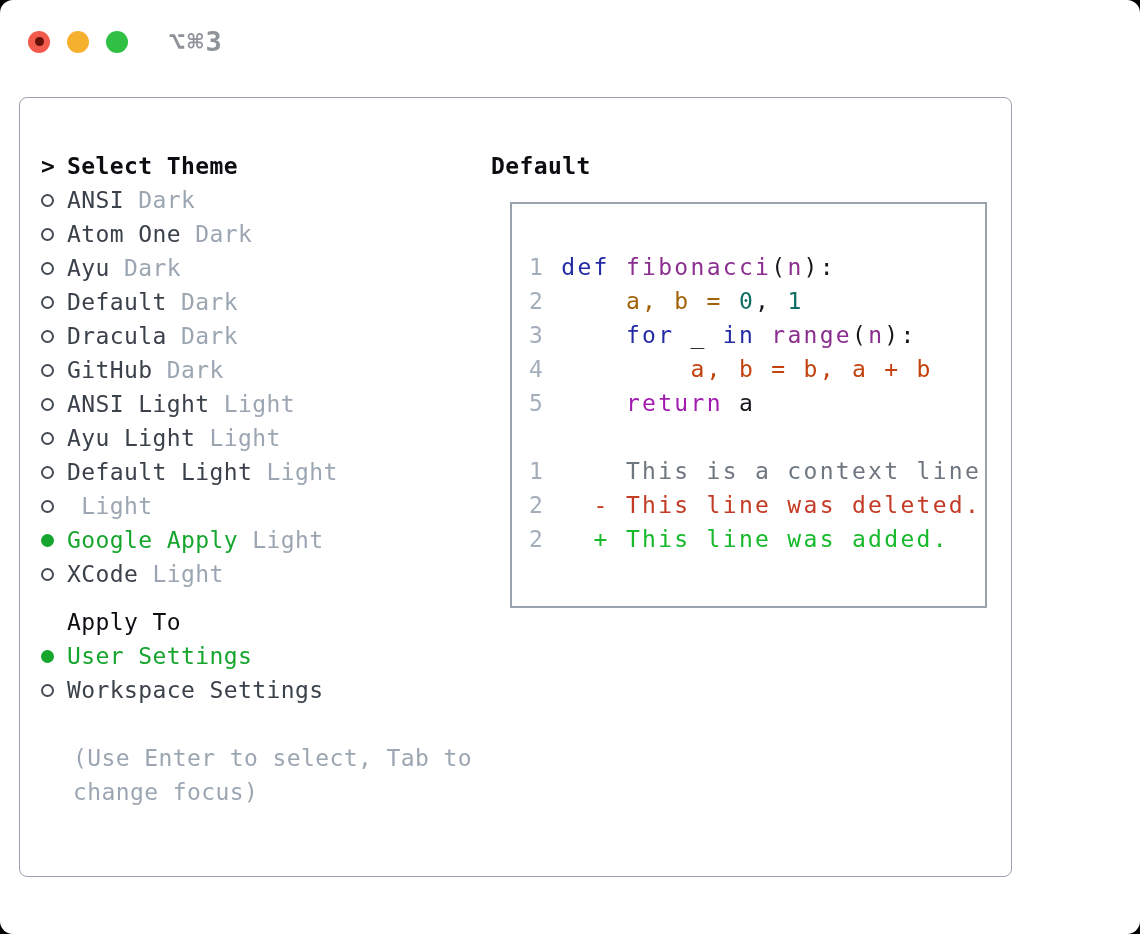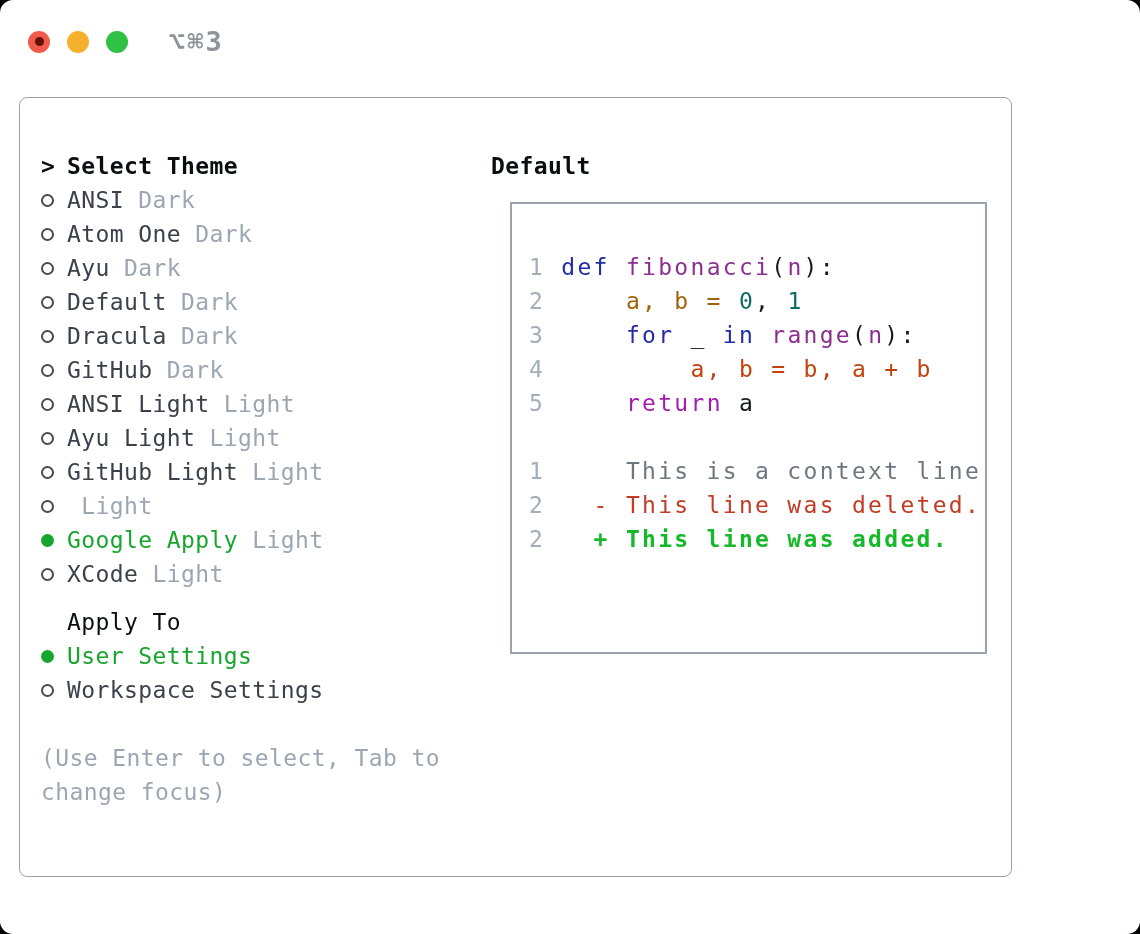--- a/index.html
+++ b/index.html
@@ -39,28 +39,28 @@
   .chevron{font-weight:bold;color:var(--heading-black,#0b0d11);}
   .dot{width:13px;height:13px;border-radius:50%;box-sizing:border-box;}
   .dot-open{border:2px solid #454c55;}
   .dot-filled{background:var(--accent-green,#16a52d);}
   .heading{font-weight:bold;color:var(--heading-black,#0b0d11);}
   .subheading{color:var(--heading-black,#0b0d11);}
   .theme-name{color:var(--text-dark,#3b414b);}
   .theme-name.selected{color:var(--accent-green,#16a52d);}
   .variant{color:var(--muted-gray,#9ca6b2);}
   .apply-group{margin-top:14px;}
-  .hint-group{margin-top:34px;color:var(--muted-gray,#9ca6b2);}
+  .hint-group{margin-top:34px;color:var(--muted-gray,#9ca6b2);margin-left:32px;}
   
   .preview-title{
     position:absolute;left:471px;top:51px;height:34px;line-height:34px;
     font-size:23px;font-weight:bold;letter-spacing:.4px;color:var(--heading-black,#0b0d11);
   }
   .preview-box{
-    position:absolute;left:490px;top:104px;width:477px;height:452px;
+    position:absolute;left:490px;top:104px;width:477px;height:406px;
     border:2px solid var(--border-gray,#9aa3ad);box-sizing:border-box;
     padding:46px 0 0 17px;overflow:hidden;
   }
   .code-line{height:34px;line-height:34px;font-size:23px;letter-spacing:2.3px;white-space:pre;}
   .line-num{color:var(--line-number-gray,#a4aeba);}
 </style>
 </head>
 <body>
 
 <div class="window">
@@ -84,21 +84,21 @@
 
       <div id="theme-list">
           <div class="row"><span class="marker-cell"><span class="dot dot-open"></span></span><span class="theme-name">ANSI</span><span class="variant"> Dark</span></div>
           <div class="row"><span class="marker-cell"><span class="dot dot-open"></span></span><span class="theme-name">Atom One</span><span class="variant"> Dark</span></div>
           <div class="row"><span class="marker-cell"><span class="dot dot-open"></span></span><span class="theme-name">Ayu</span><span class="variant"> Dark</span></div>
           <div class="row"><span class="marker-cell"><span class="dot dot-open"></span></span><span class="theme-name">Default</span><span class="variant"> Dark</span></div>
           <div class="row"><span class="marker-cell"><span class="dot dot-open"></span></span><span class="theme-name">Dracula</span><span class="variant"> Dark</span></div>
           <div class="row"><span class="marker-cell"><span class="dot dot-open"></span></span><span class="theme-name">GitHub</span><span class="variant"> Dark</span></div>
           <div class="row"><span class="marker-cell"><span class="dot dot-open"></span></span><span class="theme-name">ANSI Light</span><span class="variant"> Light</span></div>
           <div class="row"><span class="marker-cell"><span class="dot dot-open"></span></span><span class="theme-name">Ayu Light</span><span class="variant"> Light</span></div>
-          <div class="row"><span class="marker-cell"><span class="dot dot-open"></span></span><span class="theme-name">GitHub Light</span><span class="variant"> Light</span></div>
+          <div class="row"><span class="marker-cell"><span class="dot dot-open"></span></span><span class="theme-name">Default Light</span><span class="variant"> Light</span></div>
           <div class="row"><span class="marker-cell"><span class="dot dot-open"></span></span><span class="variant"> Light</span></div>
           <div class="row"><span class="marker-cell"><span class="dot dot-filled"></span></span><span class="theme-name selected">Google Apply</span><span class="variant"> Light</span></div>
           <div class="row"><span class="marker-cell"><span class="dot dot-open"></span></span><span class="theme-name">XCode</span><span class="variant"> Light</span></div>
         </div>
 
       <div class="apply-group">
         <div class="row">
           <span class="marker-cell"></span>
           <span class="subheading">Apply To</span>
         </div>
@@ -119,18 +119,18 @@
     <div class="preview-box">
       <div id="preview-code">
           <div class="code-line"><span class="line-num">1 </span><span style="color: rgb(35, 42, 165);">def</span><span style="color: rgb(21, 24, 28);"> </span><span style="color: rgb(139, 46, 143);">fibonacci</span><span style="color: rgb(21, 24, 28);">(</span><span style="color: rgb(139, 46, 143);">n</span><span style="color: rgb(21, 24, 28);">):</span></div>
           <div class="code-line"><span class="line-num">2 </span><span style="color: #a16207;">    a, b = </span><span style="color: rgb(14, 109, 99);">0</span><span style="color: rgb(21, 24, 28);">, </span><span style="color: rgb(14, 109, 99);">1</span></div>
           <div class="code-line"><span class="line-num">3 </span><span style="color: rgb(21, 24, 28);">    </span><span style="color: rgb(35, 42, 165);">for</span><span style="color: rgb(21, 24, 28);"> _ </span><span style="color: rgb(35, 42, 165);">in</span><span style="color: rgb(21, 24, 28);"> </span><span style="color: rgb(139, 46, 143);">range</span><span style="color: rgb(21, 24, 28);">(</span><span style="color: rgb(139, 46, 143);">n</span><span style="color: rgb(21, 24, 28);">):</span></div>
           <div class="code-line"><span class="line-num">4 </span><span style="color: #c2410c;">        a, b = b, a + b</span></div>
           <div class="code-line"><span class="line-num">5 </span><span style="color: rgb(21, 24, 28);">    </span><span style="color: #a21caf; text-align: right;">return</span><span style="color: rgb(21, 24, 28);"> a</span></div>
           <div class="code-line">&nbsp;</div>
           <div class="code-line"><span class="line-num">1 </span><span style="color: rgb(110, 118, 128);">    This is a context line.</span></div>
           <div class="code-line"><span class="line-num">2 </span><span style="color: rgb(195, 59, 37);">  - This line was deleted.</span></div>
-          <div class="code-line"><span class="line-num">2 </span><span style="color: rgb(22, 185, 42); font-weight: bold;">  + This line was added.</span></div>
+          <div class="code-line"><span class="line-num">2 </span><span style="color: rgb(22, 185, 42);">  + This line was added.</span></div>
         </div>
     </div>
 
   </div>
 </div>
 
 </body></html>

